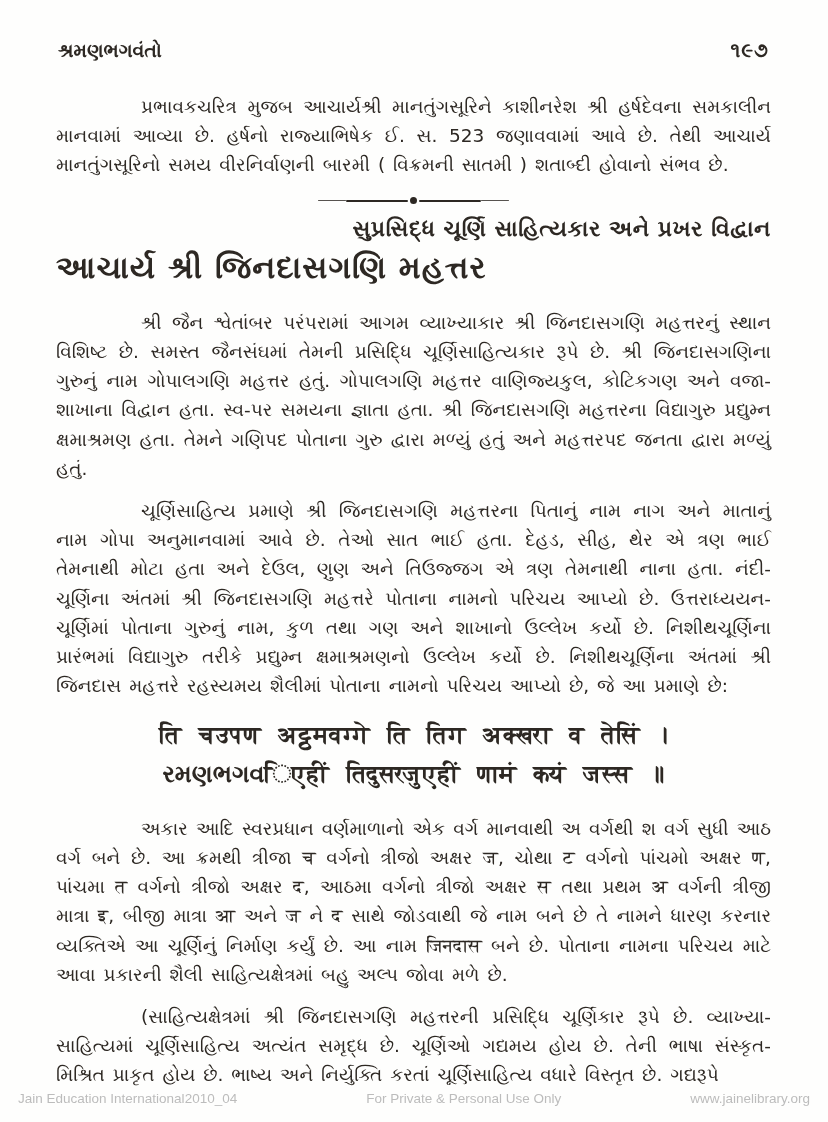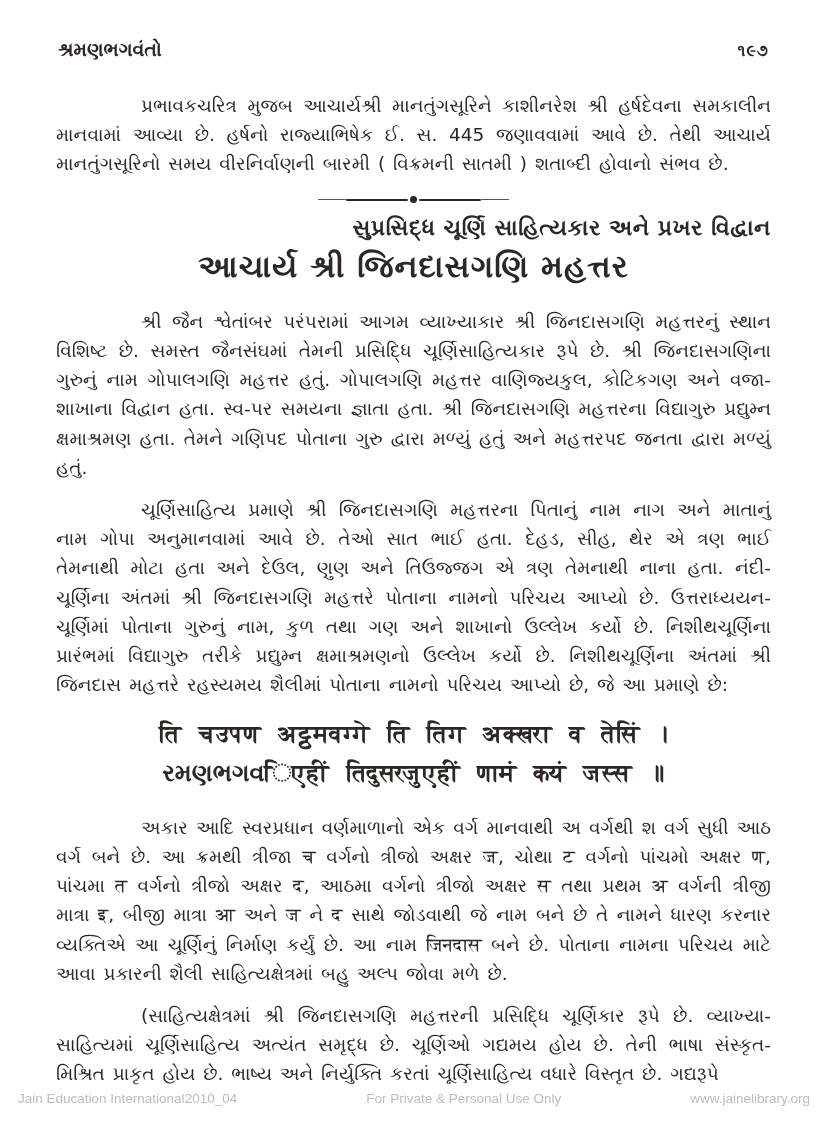--- a/index.html
+++ b/index.html
@@ -20,21 +20,21 @@
   }
   .running-head {
     display: flex;
     justify-content: space-between;
     align-items: baseline;
     font-size: 19px;
     font-weight: bold;
     margin: 0 2px 30px 2px;
   }
   .running-head .page-num {
-    font-size: 16px;
+    font-size: 20px;
     letter-spacing: 1px;
   }
   p.body-para {
     font-size: 18.5px;
     line-height: 1.58;
     text-align: justify;
     margin: 0 0 13px 0;
     text-indent: 4.6em;
     word-spacing: 2px;
   }
@@ -66,21 +66,21 @@
   h2.section-subtitle {
     font-size: 22px;
     font-weight: bold;
     text-align: right;
     margin: 10px 0 8px 0;
     letter-spacing: .5px;
   }
   h1.section-title {
     font-size: 31px;
     font-weight: bold;
-    text-align: center;
+    text-align: left;
     margin: 2px 0 22px 0;
     letter-spacing: 1px;
   }
   .verse {
     text-align: center;
     font-family: "DejaVu Serif", "Liberation Serif", serif;
     font-size: 24px;
     font-weight: bold;
     line-height: 1.65;
     margin: 14px 0 20px 0;
@@ -103,21 +103,21 @@
 </head>
 <body>
 
 <div class="page">
 
   <header class="running-head">
     <span>શ્રમણભગવંતો</span>
     <span class="page-num">૧૯૭</span>
   </header>
 
-  <p class="body-para">પ્રભાવકચરિત્ર મુજબ આચાર્યશ્રી માનતુંગસૂરિને કાશીનરેશ શ્રી હર્ષદેવના સમકાલીન માનવામાં આવ્યા છે. હર્ષનો રાજ્યાભિષેક ઈ. સ. 445 જણાવવામાં આવે છે. તેથી આચાર્ય માનતુંગસૂરિનો સમય વીરનિર્વાણની બારમી ( વિક્રમની સાતમી ) શતાબ્દી હોવાનો સંભવ છે.</p>
+  <p class="body-para">પ્રભાવકચરિત્ર મુજબ આચાર્યશ્રી માનતુંગસૂરિને કાશીનરેશ શ્રી હર્ષદેવના સમકાલીન માનવામાં આવ્યા છે. હર્ષનો રાજ્યાભિષેક ઈ. સ. 523 જણાવવામાં આવે છે. તેથી આચાર્ય માનતુંગસૂરિનો સમય વીરનિર્વાણની બારમી ( વિક્રમની સાતમી ) શતાબ્દી હોવાનો સંભવ છે.</p>
 
   <div class="divider">
     <span class="line thin"></span>
     <span class="line"></span>
     <span class="dot"></span>
     <span class="line"></span>
     <span class="line thin"></span>
   </div>
 
   <h2 class="section-subtitle">સુપ્રસિદ્ધ ચૂર્ણિ સાહિત્યકાર અને પ્રખર વિદ્વાન</h2>

